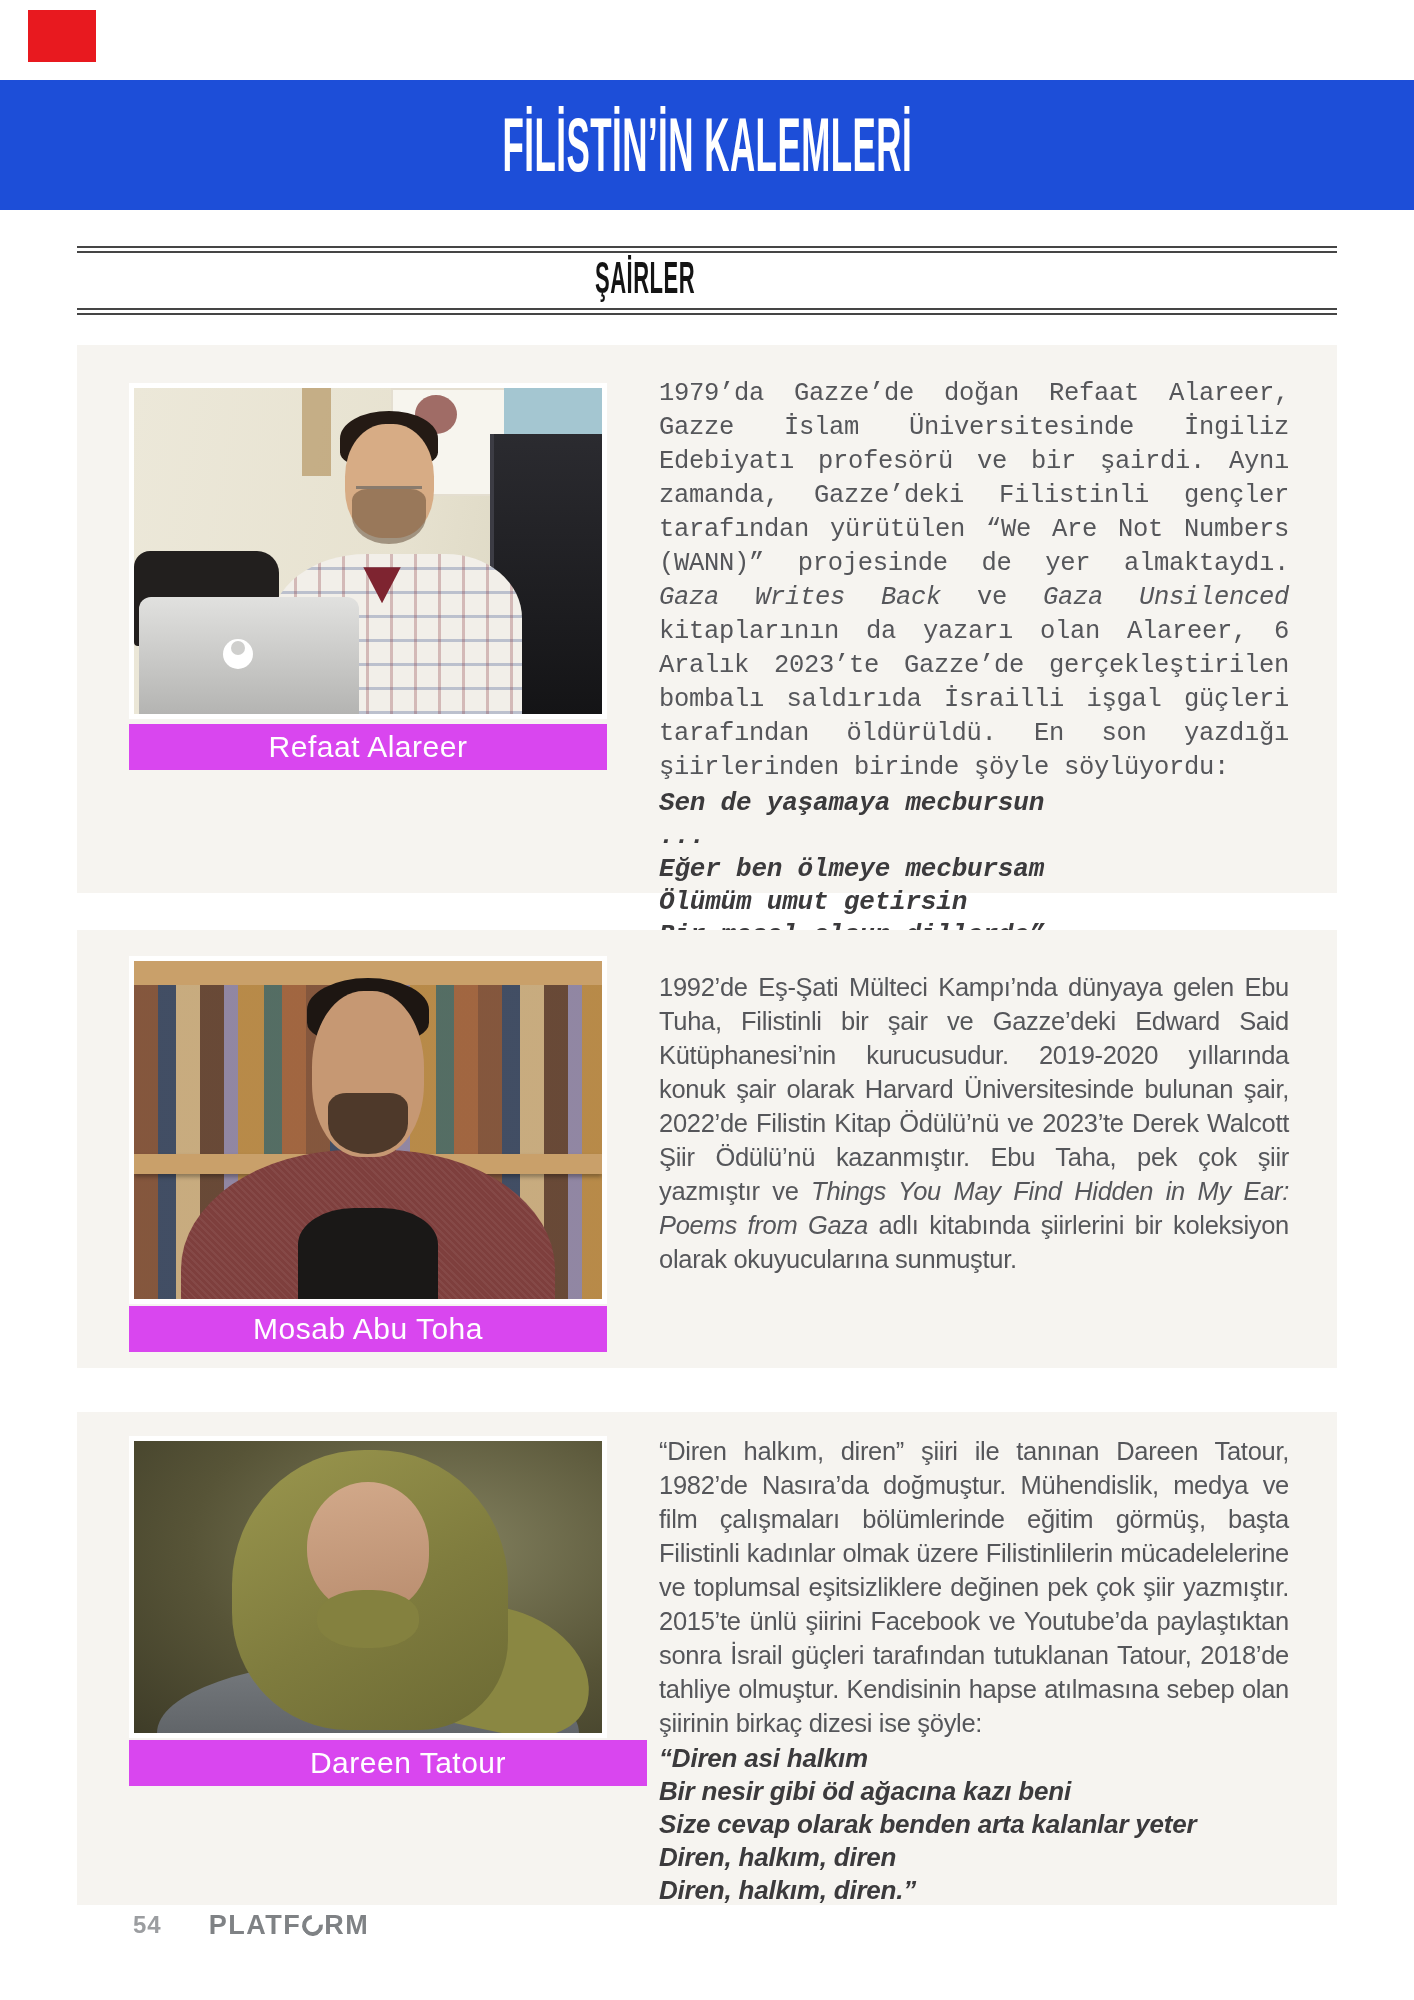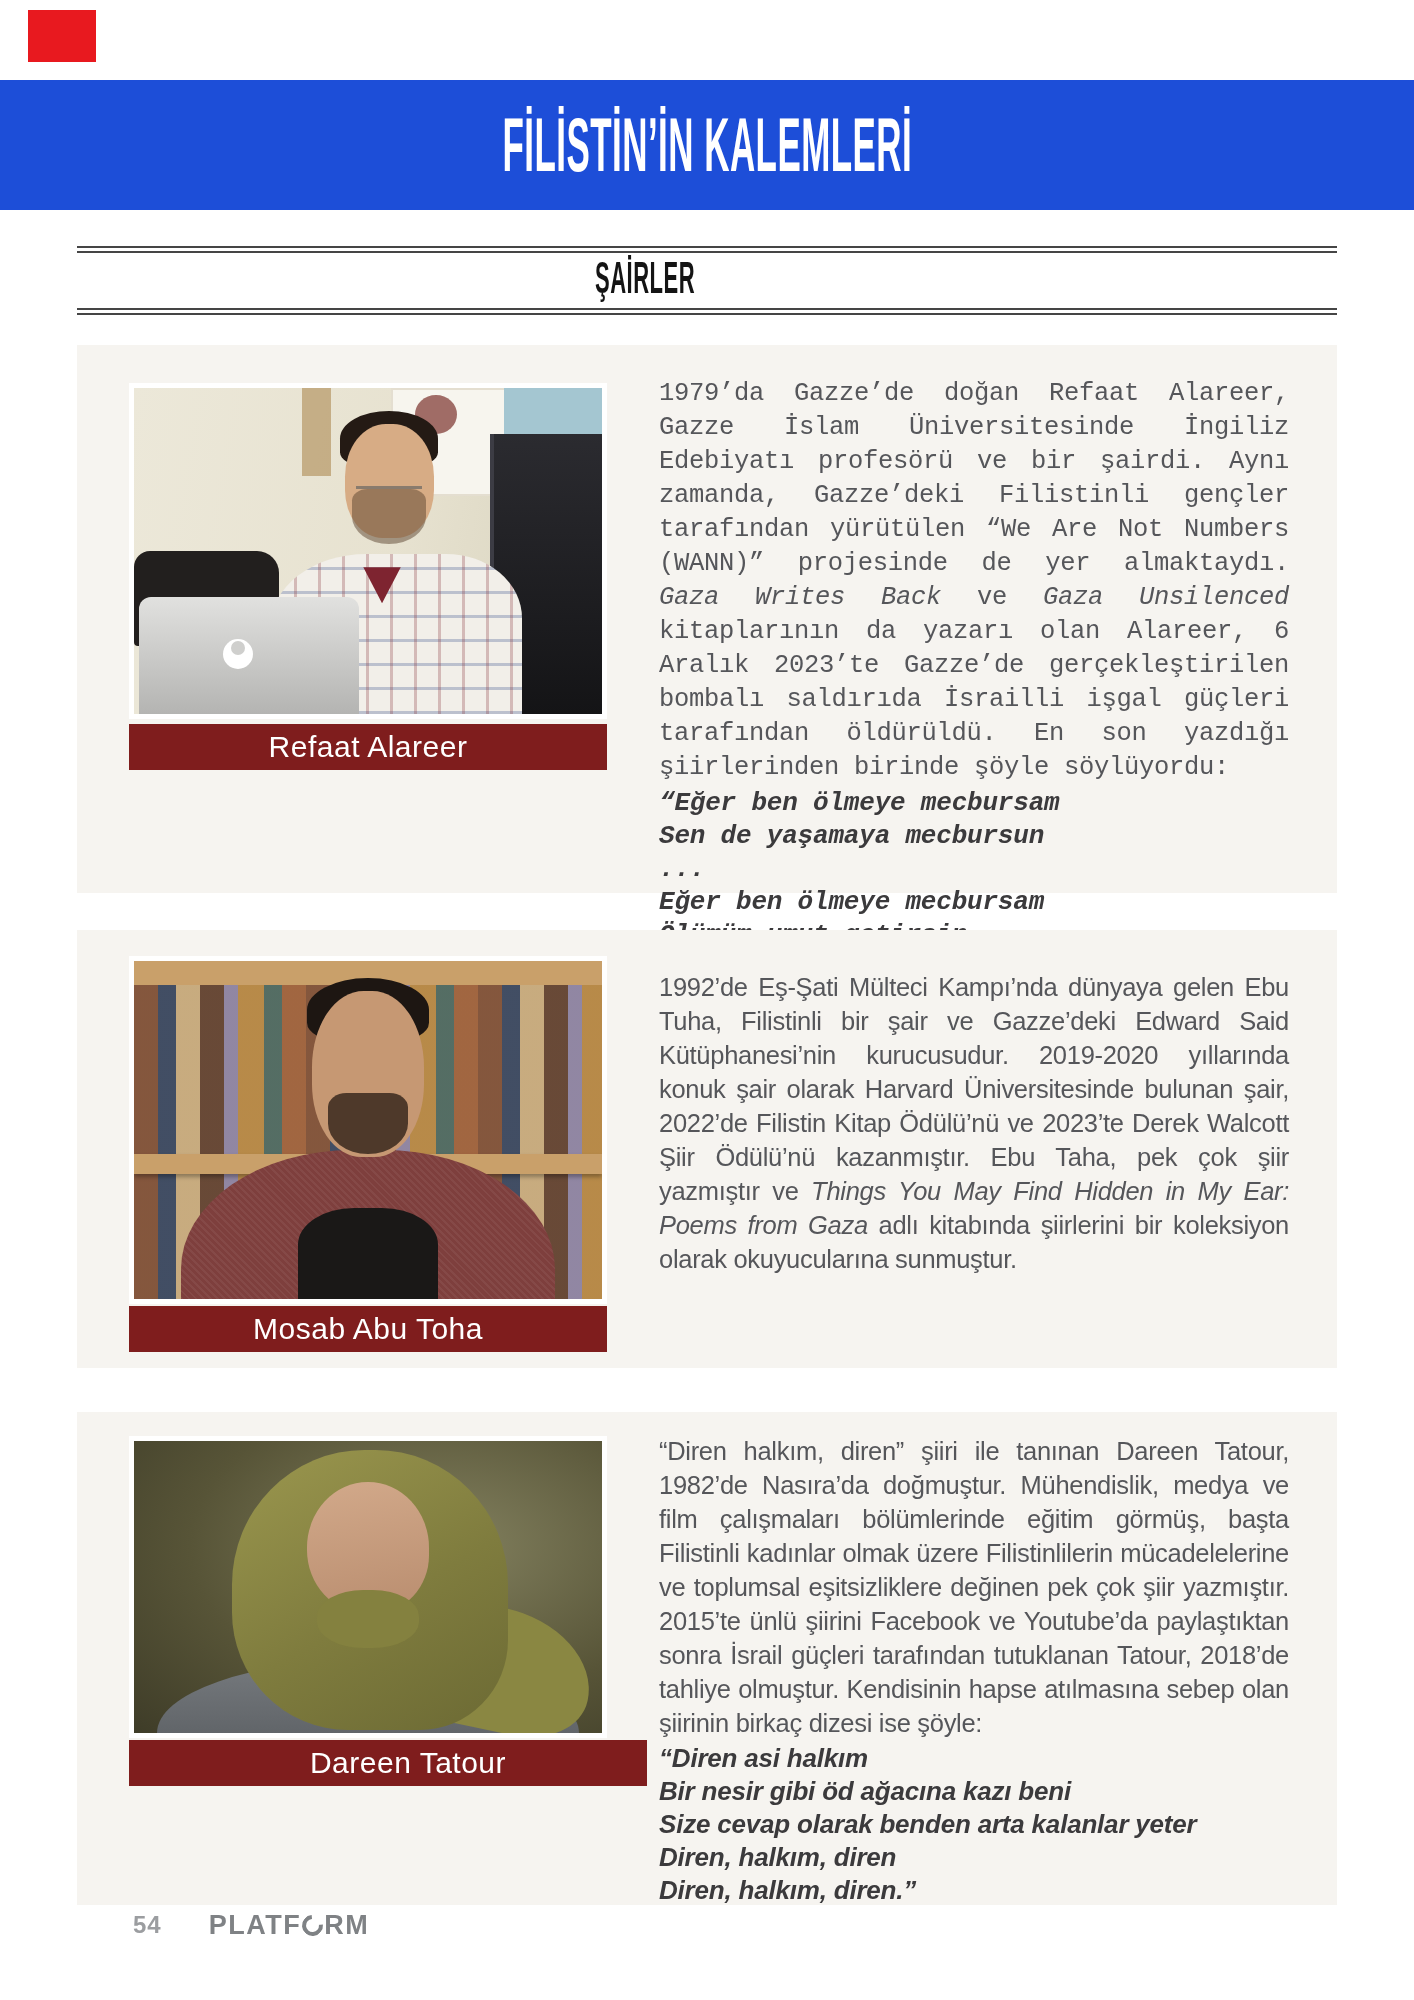--- a/index.html
+++ b/index.html
@@ -28,21 +28,21 @@
   .card-1{top:345px;height:548px;}
   .card-2{top:930px;height:438px;}
   .card-3{top:1412px;height:493px;}
 
   .photo{position:absolute;left:52px;width:478px;border:5px solid #ffffff;box-sizing:border-box;overflow:hidden;background:#cfcabc;}
   .photo .l{position:absolute;}
   .p1{top:38px;height:336px;}
   .p2{top:26px;height:348px;}
   .p3{top:24px;height:302px;}
 
-  .name-banner{position:absolute;left:52px;width:478px;height:46px;background:#7f1d1d;color:#ffffff;
+  .name-banner{position:absolute;left:52px;width:478px;height:46px;background:#d946ef;color:#ffffff;
         text-align:center;line-height:46px;font-size:30px;letter-spacing:0.5px;}
   .nb-1{top:379px;} .nb-2{top:376px;} .nb-3{top:328px;padding-left:40px;}
 
   .text-col{position:absolute;left:582px;width:630px;color:#55565a;}
   .tc-1{top:32px;font-family:Liberation Mono, monospace;} .tc-2{top:40px;} .tc-3{top:22px;}
   .bio{font-size:25.5px;line-height:34px;text-align:justify;letter-spacing:-0.3px;}
   .bio .it{font-style:italic;}
   .poem{margin-top:2px;font-size:26px;line-height:33px;font-weight:700;font-style:italic;color:#3b3a3c;letter-spacing:-0.2px;}
   .poem-line{min-height:33px;}
   .poem-line.last{}
@@ -128,21 +128,20 @@
       <div class="l p1-glasses"></div>
       <div class="l p1-beard"></div>
       <div class="l p1-laptop"></div>
       <div class="l p1-apple"></div>
       <div class="l p1-apple-bite"></div>
     </div>
     <div class="name-banner nb-1">Refaat Alareer</div>
     <div class="text-col tc-1">
       <div class="bio"><span>1979’da Gazze’de doğan Refaat Alareer, Gazze İslam Üniversitesinde İngiliz Edebiyatı profesörü ve bir şairdi. Aynı zamanda, Gazze’deki Filistinli gençler tarafından yürütülen “We Are Not Numbers (WANN)” projesinde de yer almaktaydı. </span><span class="it">Gaza Writes Back</span><span> ve </span><span class="it">Gaza Unsilenced</span><span> kitaplarının da yazarı olan Alareer, 6 Aralık 2023’te Gazze’de gerçekleştirilen bombalı saldırıda İsrailli işgal güçleri tarafından öldürüldü. En son yazdığı şiirlerinden birinde şöyle söylüyordu:</span></div>
       <div class="poem">
-          <div class="poem-line">“Eğer ben ölmeye mecbursam</div>
           <div class="poem-line">Sen de yaşamaya mecbursun</div>
           <div class="poem-line">...</div>
           <div class="poem-line">Eğer ben ölmeye mecbursam</div>
           <div class="poem-line">Ölümüm umut getirsin</div>
           <div class="poem-line last">Bir masal olsun dillerde”.</div>
         </div>
     </div>
   </div>
 
   <div class="abs card card-2">

